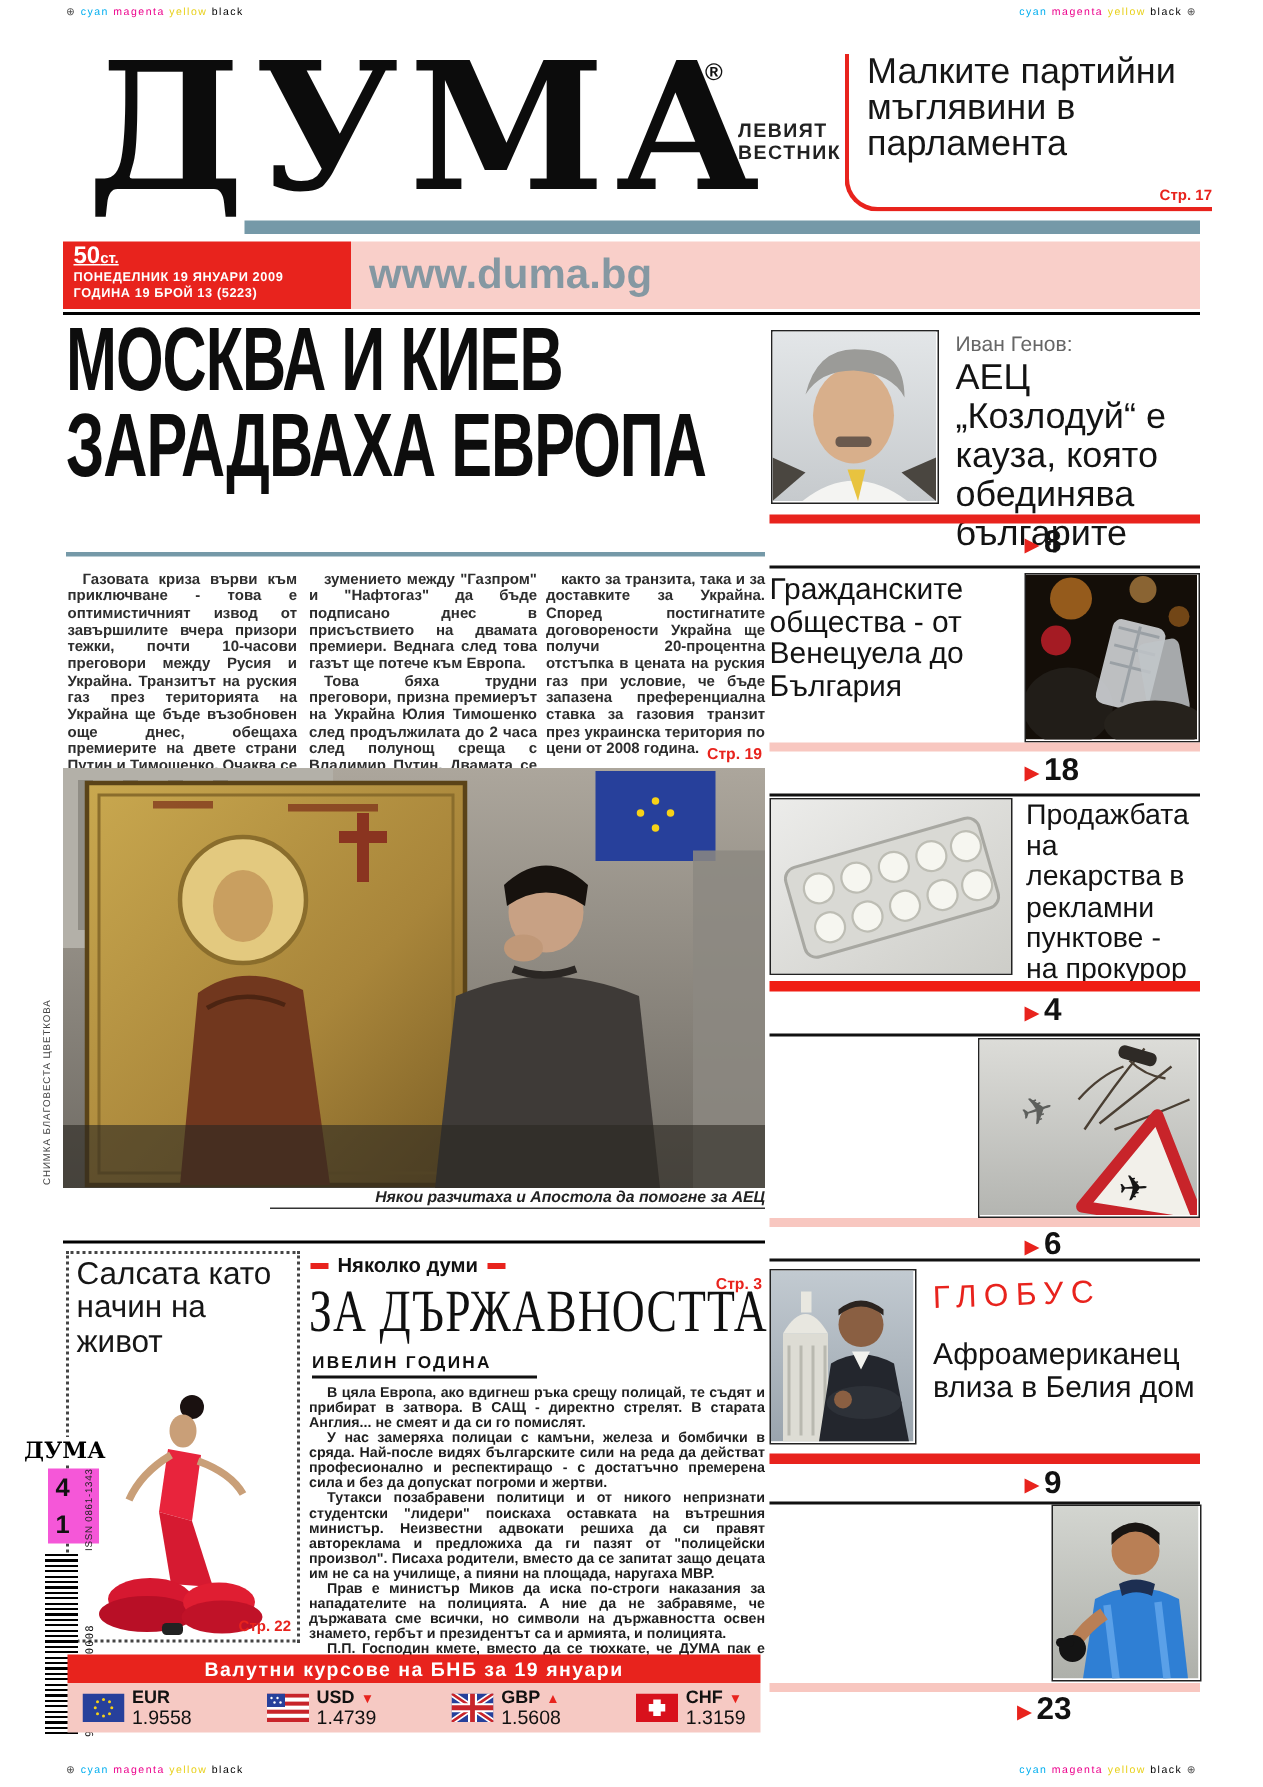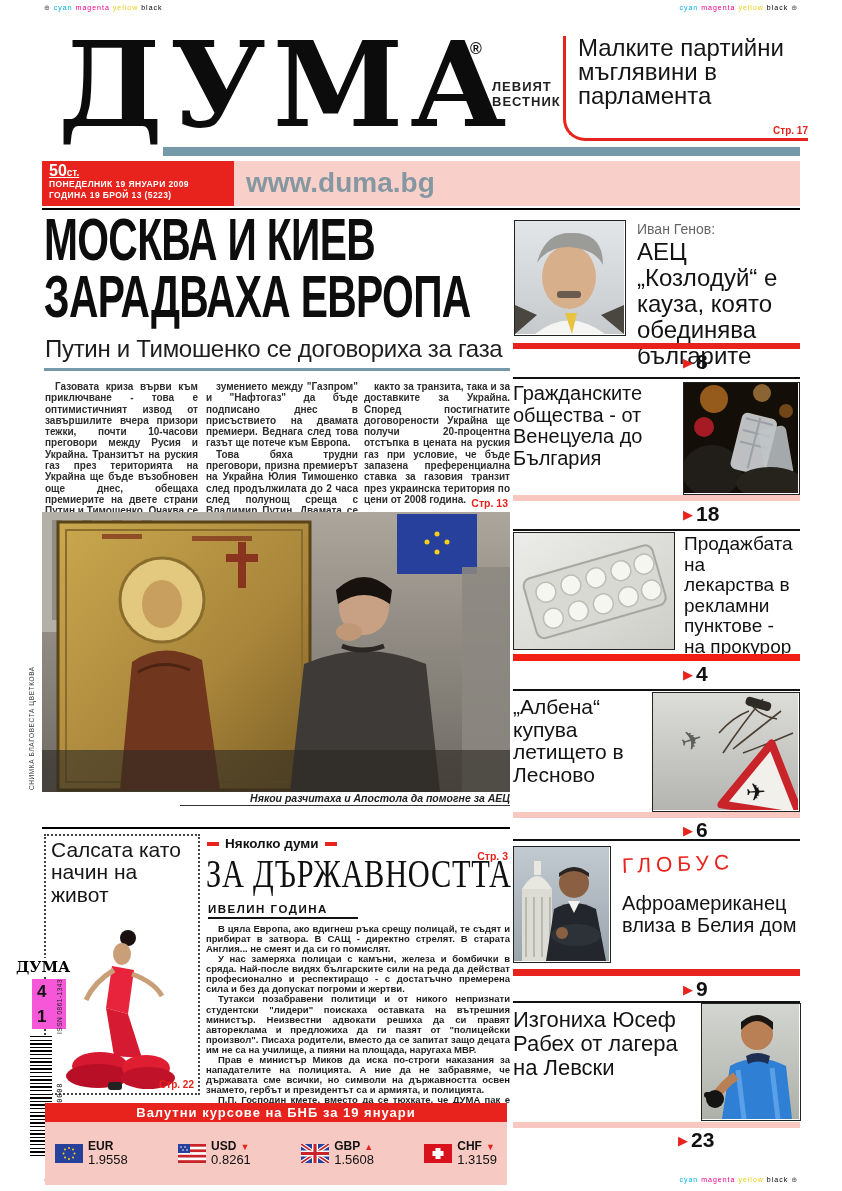--- a/index.html
+++ b/index.html
@@ -54,21 +54,21 @@
   .ed-headline { left:206px; top:854px; font-family:"Liberation Serif", serif; font-size:40px; line-height:1.0;
                  color:#101010; letter-spacing:1px; transform:scaleX(0.76); transform-origin:left top; white-space:nowrap; }
   .ed-byline { left:208px; top:903px; font-size:11.5px; font-weight:bold; letter-spacing:1.5px; color:#111;
                border-bottom:2.5px solid #111; padding:0 30px 2px 0; }
   .ed-body { left:206px; top:924px; width:304px; font-size:9.5px; font-weight:bold; color:#1f1f1f;
              line-height:1.06; text-align:justify; }
   .ed-body p { margin:0; text-indent:12px; }
   .currency { left:45px; top:1103px; width:462px; }
   .cur-head { height:19px; background:#e8231d; color:#fff; text-align:center; font-size:13px;
               font-weight:bold; letter-spacing:1px; line-height:19px; }
-  .cur-body { height:31px; background:#f6c9c3; display:flex; align-items:center; justify-content:space-between; padding:16px 10px; }
+  .cur-body { height:31px; background:#f6c9c3; display:flex; align-items:center; justify-content:space-between; padding:1px 10px; }
   .rate { display:flex; align-items:center; gap:5px; }
   .rate .code { font-size:12px; font-weight:bold; color:#111; line-height:1.05; }
   .rate .arrow { color:#e8231d; font-size:9px; margin-left:4px; }
   .rate .value { font-size:13px; font-weight:normal; color:#111; line-height:1.05; }
   .sb-rule { position:absolute; left:513px; width:287px; height:1.5px; background:#111; }
   .sb-bar { position:absolute; left:513px; width:287px; }
   .sb-title { position:absolute; color:#131313; line-height:1.08; }
   .sb-kicker { position:absolute; color:#666; font-size:14px; }
   .sb-page { position:absolute; display:flex; align-items:center; gap:3px; }
   .sb-page .tri { color:#e8231d; font-size:13px; }
@@ -132,34 +132,33 @@
   </div>
   <div class="abs pinkbar">
     <div class="website">www.duma.bg</div>
   </div>
   <div class="rule" style="left:42px; top:208px; width:758px; height:2px;"></div>
 
   <div class="abs headline">
     <div>МОСКВА И КИЕВ</div>
     <div>ЗАРАДВАХА ЕВРОПА</div>
   </div>
-  <div class="abs subhead">Путин и Тимошенко се договориха за газа</div>
   <div class="abs subhead-rule"></div>
 
   <div class="col" style="left:45px; width:153px;">
     <p>Газовата криза върви към приключване - това е оптимистичният извод от завършилите вчера призори тежки, почти 10-часови преговори между Русия и Украйна. Транзитът на руския газ през територията на Украйна ще бъде възобновен още днес, обещаха премиерите на двете страни Путин и Тимошенко. Очаква се спора-</p>
   </div>
   <div class="col" style="left:206px; width:152px;">
     <p>зумението между "Газпром" и "Нафтогаз" да бъде подписано днес в присъствието на двамата премиери. Веднага след това газът ще потече към Европа.</p>
     <p>Това бяха трудни преговори, призна премиерът на Украйна Юлия Тимошенко след продължилата до 2 часа след полунощ среща с Владимир Путин. Двамата се договориха</p>
   </div>
   <div class="col" style="left:364px; width:146px;">
     <p>както за транзита, така и за доставките за Украйна. Според постигнатите договорености Украйна ще получи 20-процентна отстъпка в цената на руския газ при условие, че бъде запазена преференциална ставка за газовия транзит през украинска територия по цени от 2008 година.</p>
   </div>
-  <div class="pageref" style="left:430px; top:497px; width:78px; text-align:right;">Стр. 13</div>
+  <div class="pageref" style="left:430px; top:497px; width:78px; text-align:right;">Стр. 19</div>
 
   <div class="abs lead-photo">
     <svg width="468" height="280" viewBox="0 0 468 280">
       <defs>
         <linearGradient id="sky" x1="0" y1="0" x2="0" y2="1">
           <stop offset="0" stop-color="#aca69c"></stop>
             <stop offset="1" stop-color="#6e6a63"></stop>
         </linearGradient>
         <linearGradient id="gold" x1="0" y1="0" x2="1" y2="1">
           <stop offset="0" stop-color="#c9a84f"></stop>
@@ -282,21 +281,21 @@
           <rect width="12" height="9" fill="#27409b"></rect>
           <g fill="#fff">
               <circle cx="3" cy="3" r="0.8"></circle>
               <circle cx="7" cy="3" r="0.8"></circle>
               <circle cx="5" cy="6" r="0.8"></circle>
               <circle cx="9" cy="6" r="0.8"></circle>
             </g>
         </svg>
         <div>
             <div class="code"><span>USD</span><span class="arrow">▼</span></div>
-        <div class="value">0.8261</div>
+        <div class="value">1.4739</div>
           </div>
       </div>
       <div class="rate">
         <svg width="28" height="19" viewBox="0 0 28 19">
           <rect width="28" height="19" fill="#27409b"></rect>
           <path d="M0,0 L28,19 M28,0 L0,19" stroke="#fff" stroke-width="4"></path>
           <path d="M0,0 L28,19 M28,0 L0,19" stroke="#c8242a" stroke-width="1.8"></path>
           <path d="M14,0 V19 M0,9.5 H28" stroke="#fff" stroke-width="6"></path>
           <path d="M14,0 V19 M0,9.5 H28" stroke="#c8242a" stroke-width="3.2"></path>
         </svg>
@@ -399,21 +398,20 @@
     </svg>
   </div>
   <div class="sb-title" style="left:684px; top:534px; width:116px; font-size:19px;">Продажбата на лекарства в рекламни пунктове - на прокурор</div>
   <div class="sb-bar" style="top:654px; height:7px; background:#f01e14;"></div>
   <div class="sb-page" style="left:683px; top:662px;">
     <span class="tri">▶</span>
     <span class="num">4</span>
   </div>
   <div class="sb-rule" style="top:689px;"></div>
 
-  <div class="sb-title" style="left:513px; top:696px; width:135px; font-size:21px;">„Албена“ купува летището в Лесново</div>
   <div class="photo-frame" style="left:652px; top:692px; width:148px; height:120px;">
     <svg width="145" height="117" viewBox="0 0 145 117">
       <defs>
           <linearGradient id="skg" x1="0" y1="0" x2="0" y2="1">
             <stop offset="0" stop-color="#dcdcd8"></stop>
             <stop offset="1" stop-color="#b4b5b1"></stop>
           </linearGradient>
         </defs>
       <rect width="145" height="117" fill="url(#skg)"></rect>
       <g stroke="#4a3f33" stroke-width="1.6" fill="none">
@@ -463,21 +461,20 @@
   </div>
   <div class="globus">ГЛОБУС</div>
   <div class="sb-title" style="left:622px; top:893px; width:180px; font-size:20px;">Афроамериканец влиза в Белия дом</div>
   <div class="sb-bar" style="top:969px; height:7px; background:#e8231d;"></div>
   <div class="sb-page" style="left:683px; top:977px;">
     <span class="tri">▶</span>
     <span class="num">9</span>
   </div>
   <div class="sb-rule" style="top:1001px;"></div>
 
-  <div class="sb-title" style="left:513px; top:1008px; width:185px; font-size:22px;">Изгониха Юсеф Рабех от лагера на Левски</div>
   <div class="photo-frame" style="left:701px; top:1003px; width:100px; height:118px;">
     <svg width="97" height="115" viewBox="0 0 97 115">
       <defs>
           <linearGradient id="fbg" x1="0" y1="0" x2="0" y2="1">
             <stop offset="0" stop-color="#d3d5d0"></stop>
             <stop offset="1" stop-color="#aeb0aa"></stop>
           </linearGradient>
         </defs>
       <rect width="97" height="115" fill="url(#fbg)"></rect>
       <circle cx="55" cy="30" r="16" fill="#b97f55"></circle>

